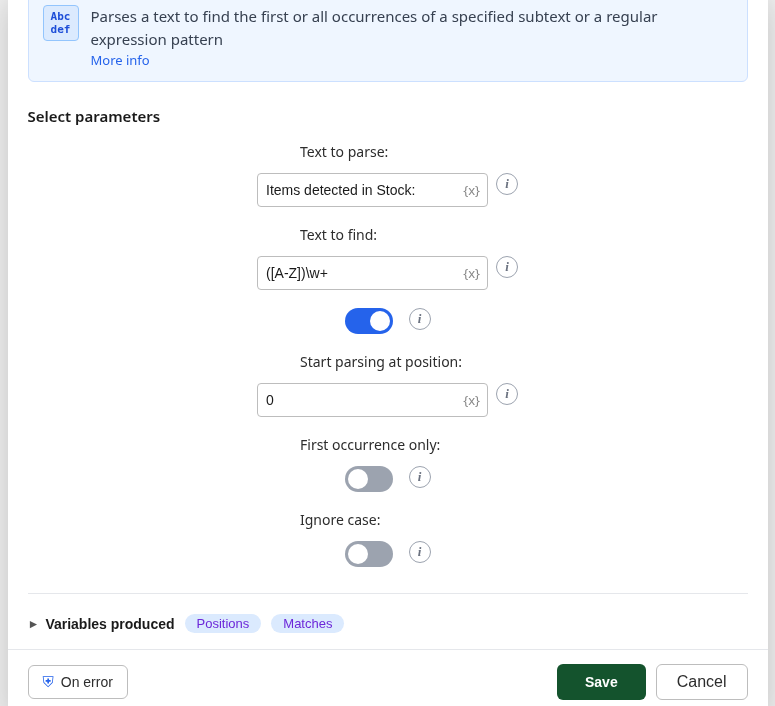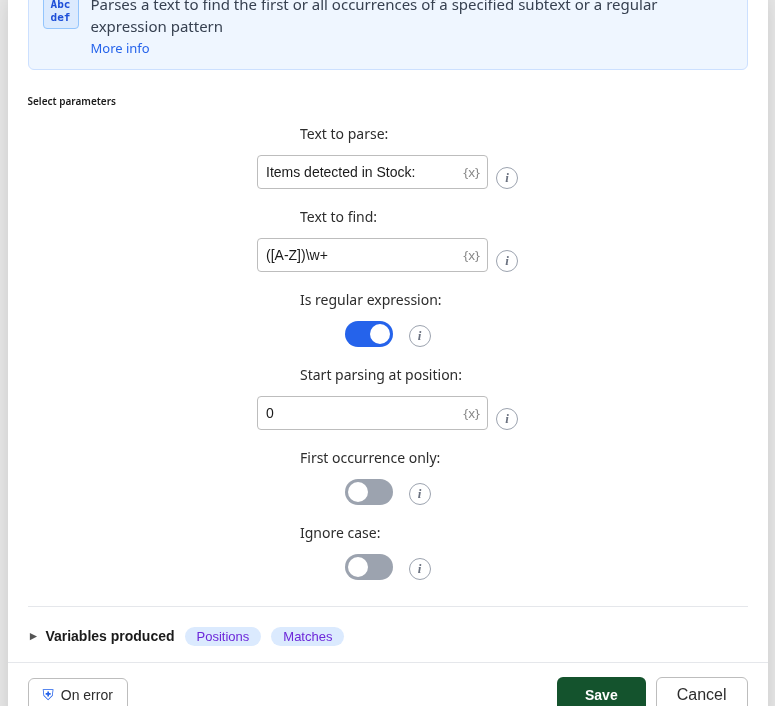--- a/index.html
+++ b/index.html
@@ -80,21 +80,21 @@
       font-size: 15px;
       line-height: 1.5;
     }
     .info-banner-link {
       color: #2563eb;
       text-decoration: none;
       font-size: 13px;
     }
 
     .section-title {
-      font-size: 10px;
+      font-size: 15px;
       font-weight: 600;
       color: #1a1a1a;
       padding: 8px 20px 16px 20px;
     }
 
     .form-body {
       flex: 1;
       padding: 0 20px;
     }
 
@@ -107,21 +107,21 @@
     }
     .form-label {
       width: 175px;
       flex-shrink: 0;
       color: #2d2d2d;
       font-size: 14px;
     }
     .form-control-wrap {
       flex: 1;
       display: flex;
-      align-items: flex-end;
+      align-items: flex-start;
       gap: 8px;
     }
 
     .input-suffix {
       position: relative;
       flex: 1;
       display: flex;
     }
     .input-suffix input {
       flex: 1;
@@ -310,21 +310,20 @@
       <div class="form-control-wrap">
         <div class="input-suffix">
           <input type="text" value="([A-Z])\w+" style="">
           <span class="input-tag">{x}</span>
         </div>
         <div class="info-icon">i</div>
       </div>
     </div>
 
     <div class="form-row">
-      <label class="form-label">Is regular expression:</label>
       <div class="form-control-wrap">
         <button class="toggle on" aria-label="Is regular expression toggle on"></button>
         <div style="flex:1"></div>
         <div class="info-icon">i</div>
       </div>
     </div>
 
     <div class="form-row">
       <label class="form-label">Start parsing at position:</label>
       <div class="form-control-wrap">

